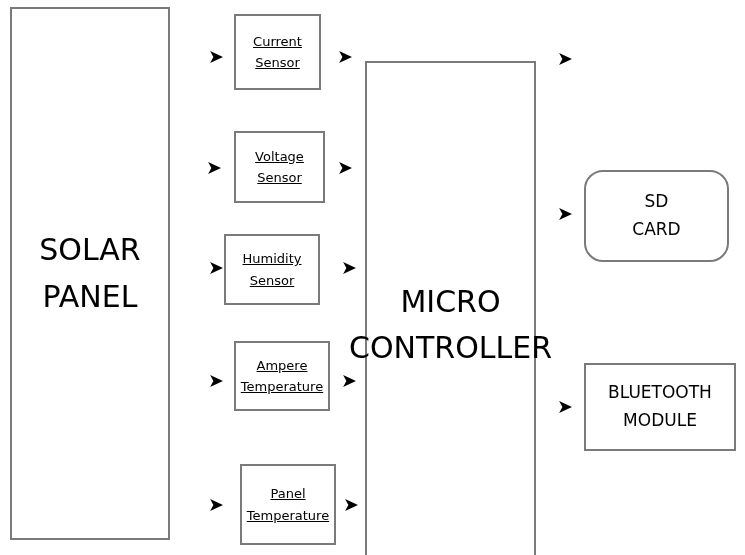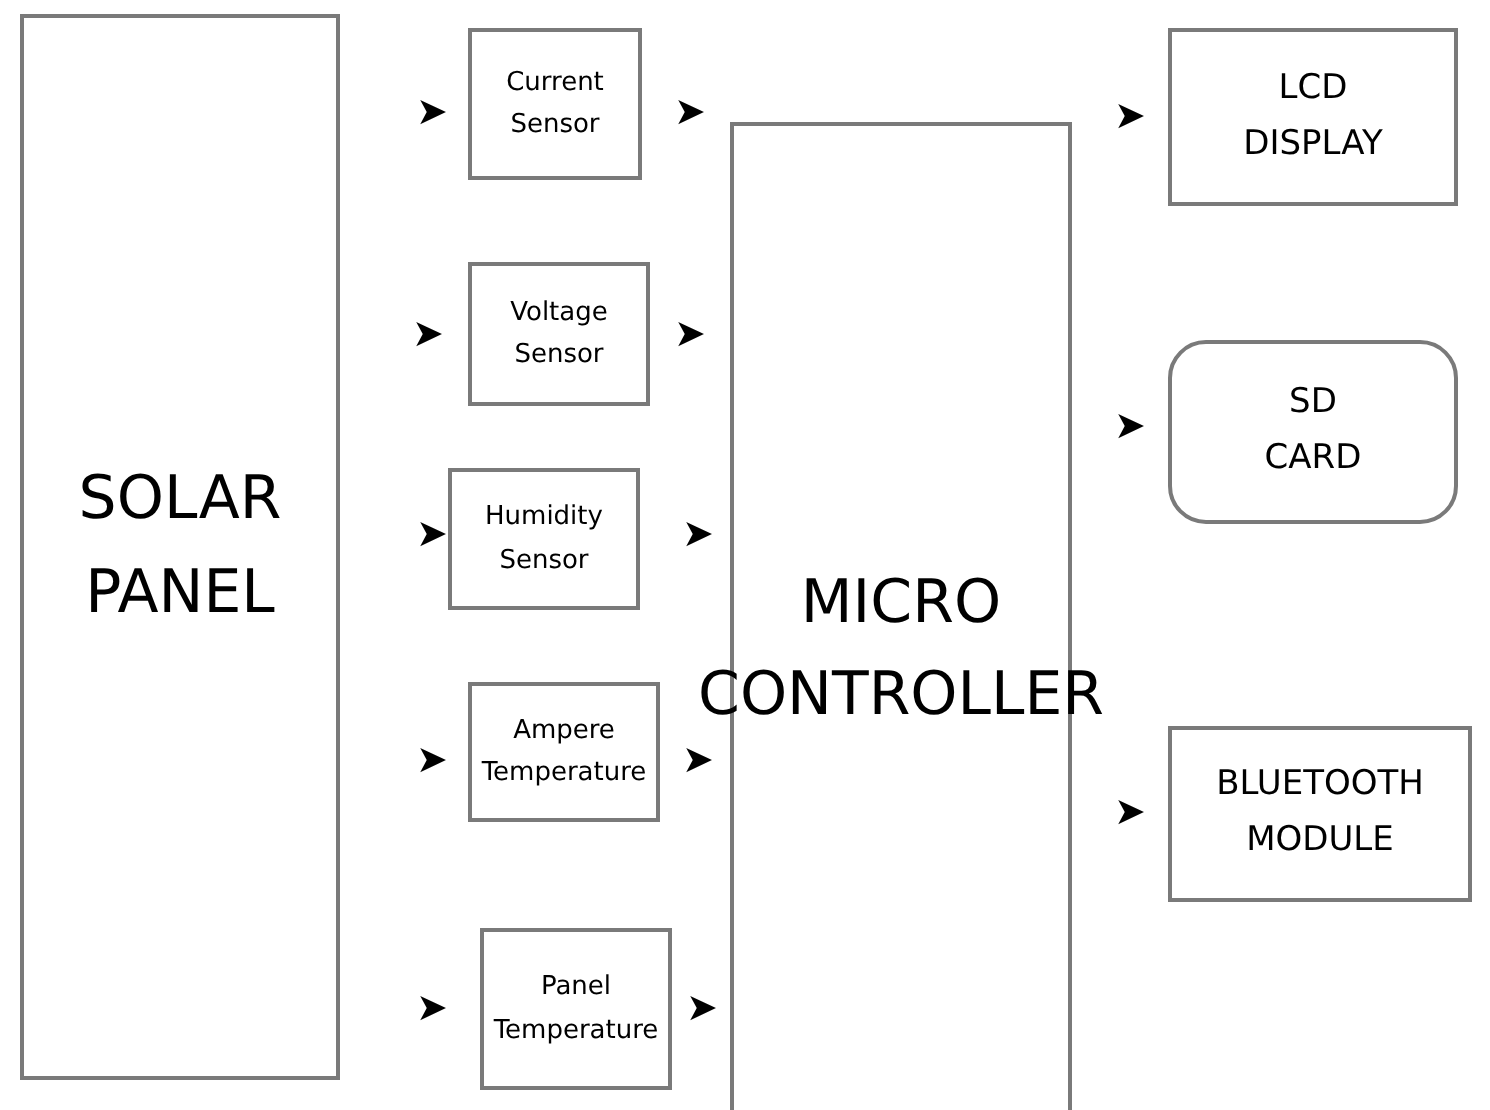--- a/index.html
+++ b/index.html
@@ -33,21 +33,21 @@
     white-space: nowrap;
   }
   
   .node.big { font-size: 30px; }
   .node.big .line { line-height: 1.55; }
   
   .node.mid { font-size: 17px; }
   .node.mid .line { line-height: 1.62; }
   
   .node.small { font-size: 13px; }
-  .node.small .line { line-height: 1.65; }
+  .node.small .line { line-height: 1.65; text-decoration: underline; }
 
   .arrow {
     position: absolute;
     width: 22px;
     height: 20px;
     color: #000000;
     font-size: 19px;
     line-height: 20px;
     text-align: center;
     font-family: "DejaVu Sans", sans-serif;
@@ -87,24 +87,20 @@
   <div class="node small" style="left:240px; top:464px; width:96px; height:81px;">
     <span class="line">Panel</span>
     <span class="line">Temperature</span>
   </div>
 
   <div class="node big" style="left:365px; top:14px; width:171px; height:528px;margin-top:47px;">
     <span class="line">MICRO</span>
     <span class="line">CONTROLLER</span>
   </div>
 
-  <div class="node mid" style="left:584px; top:14px; width:145px; height:89px;">
-    <span class="line">LCD</span>
-    <span class="line">DISPLAY</span>
-  </div>
 
   <div class="node mid" style="left:584px; top:170px; width:145px; height:92px;border-radius:19px;">
     <span class="line">SD</span>
     <span class="line">CARD</span>
   </div>
 
   <div class="node mid" style="left:584px; top:363px; width:152px; height:88px;">
     <span class="line">BLUETOOTH</span>
     <span class="line">MODULE</span>
   </div>

